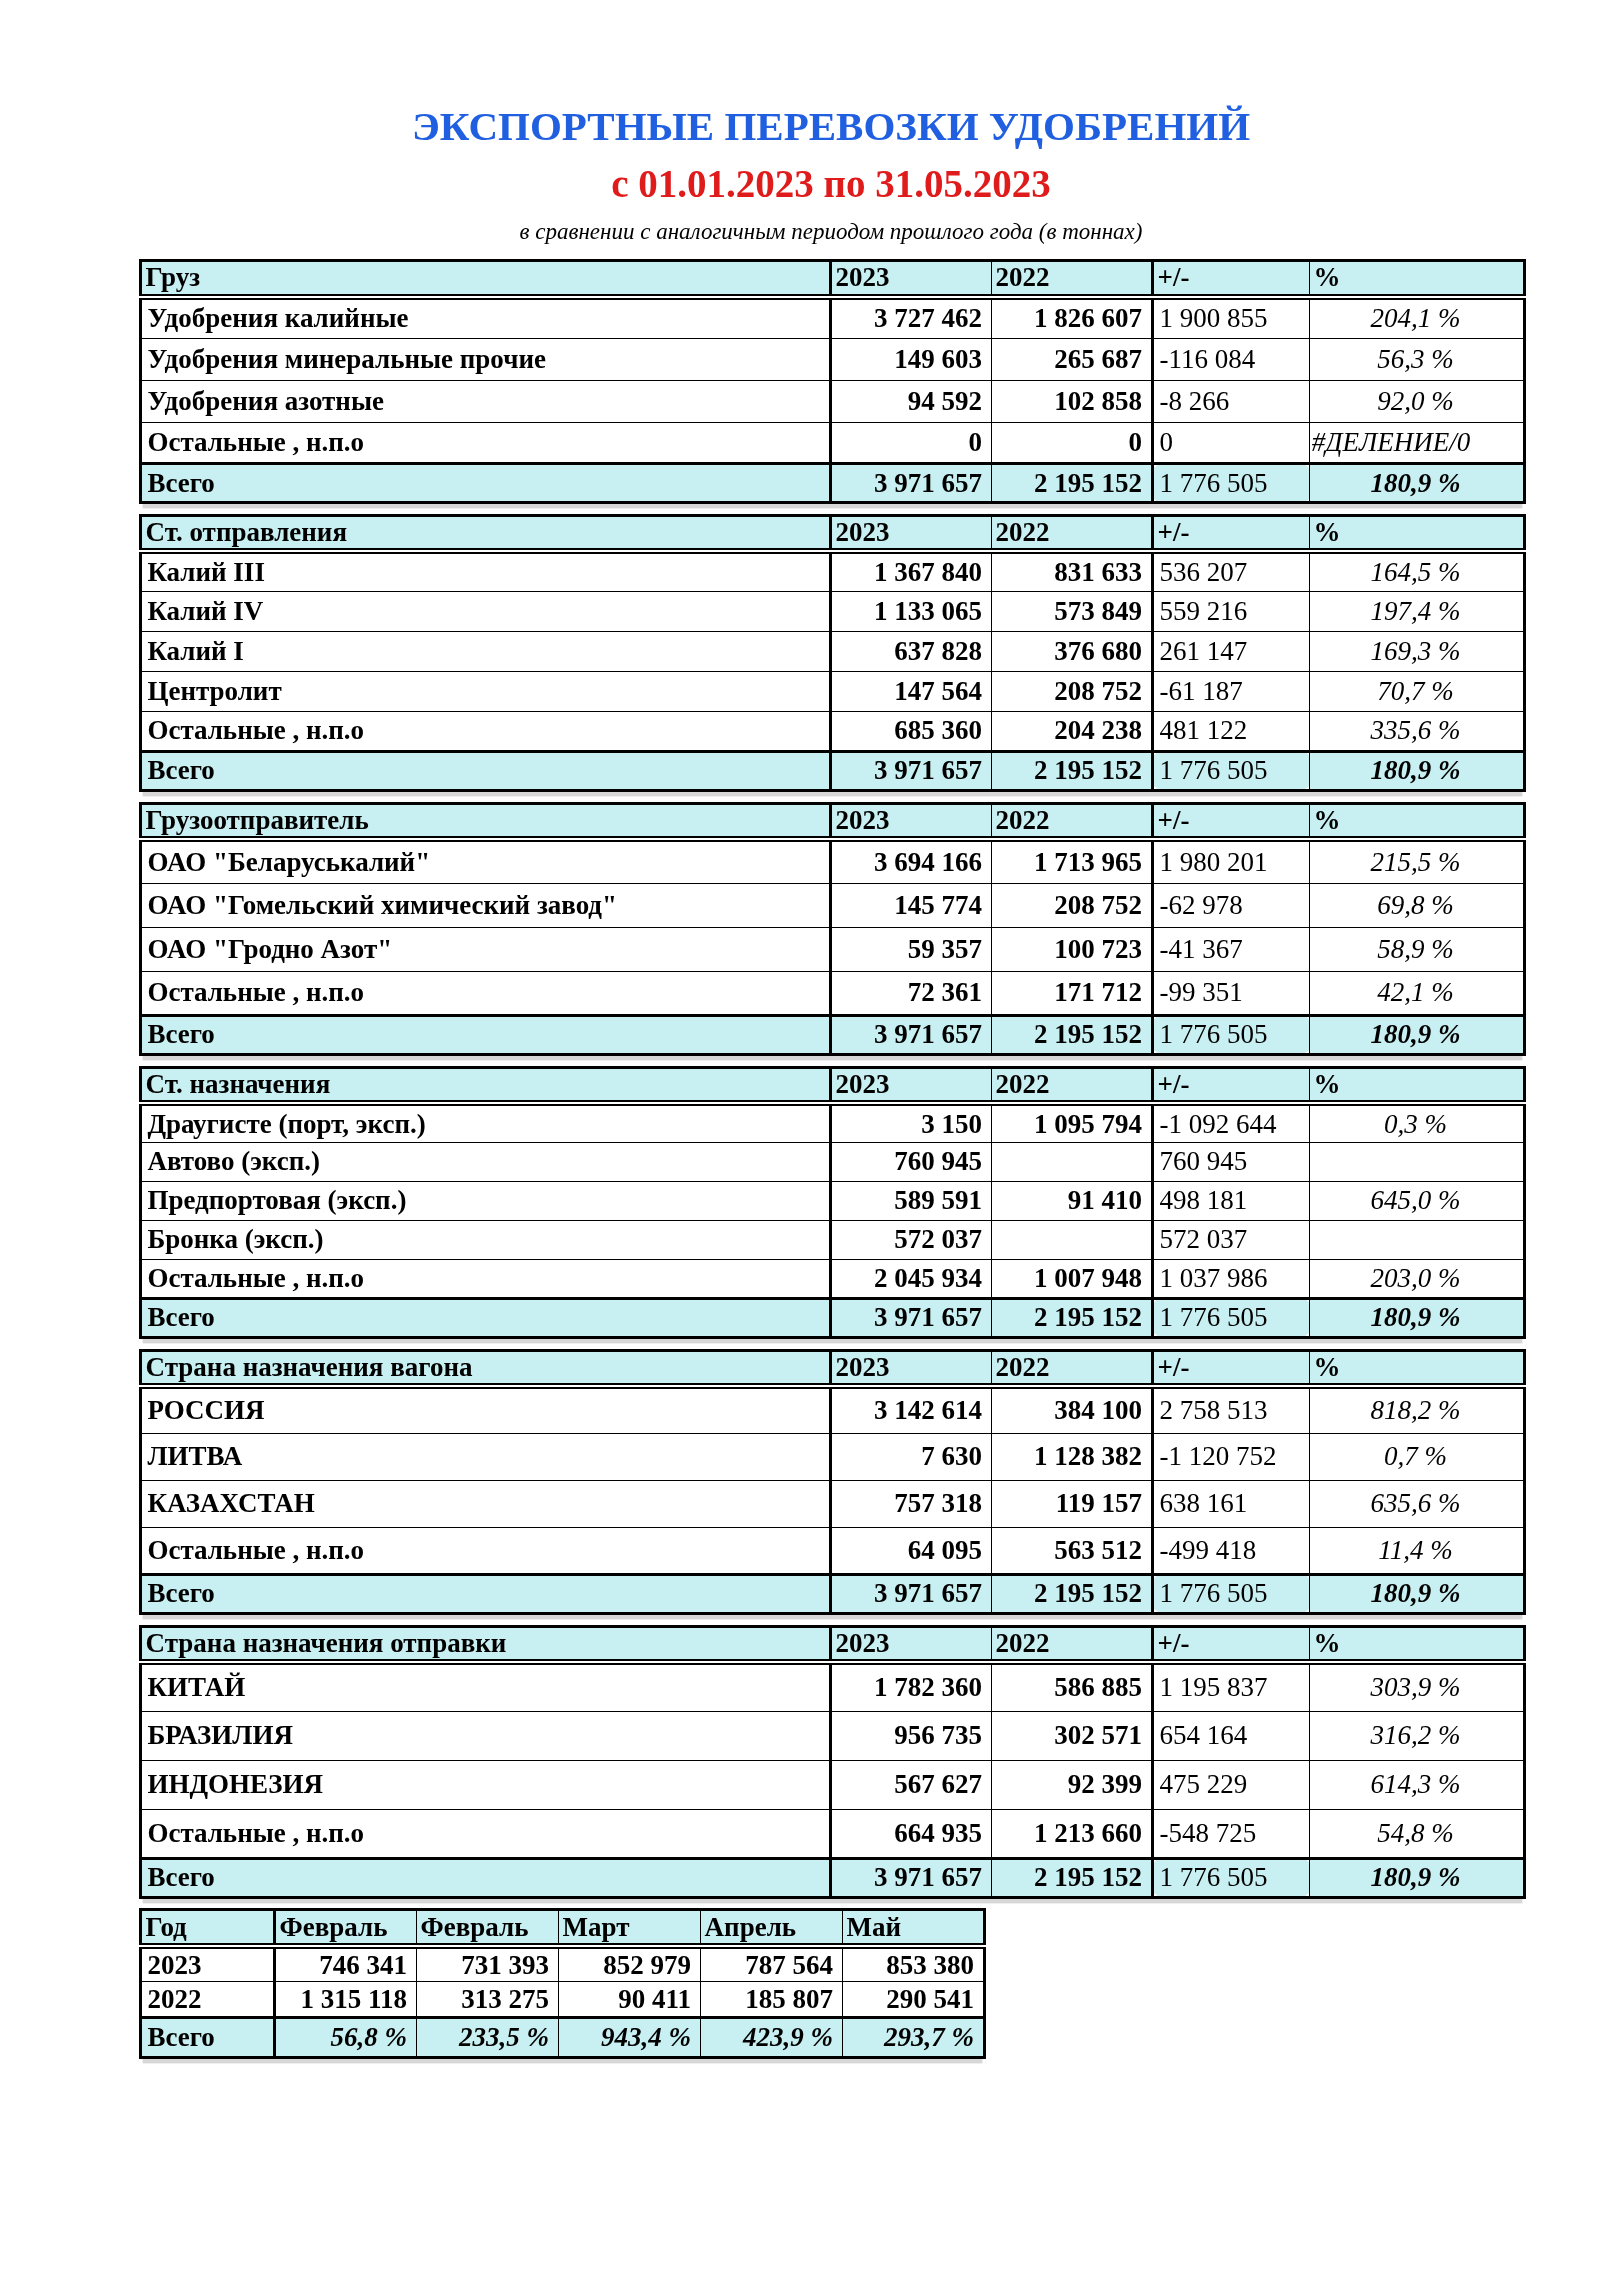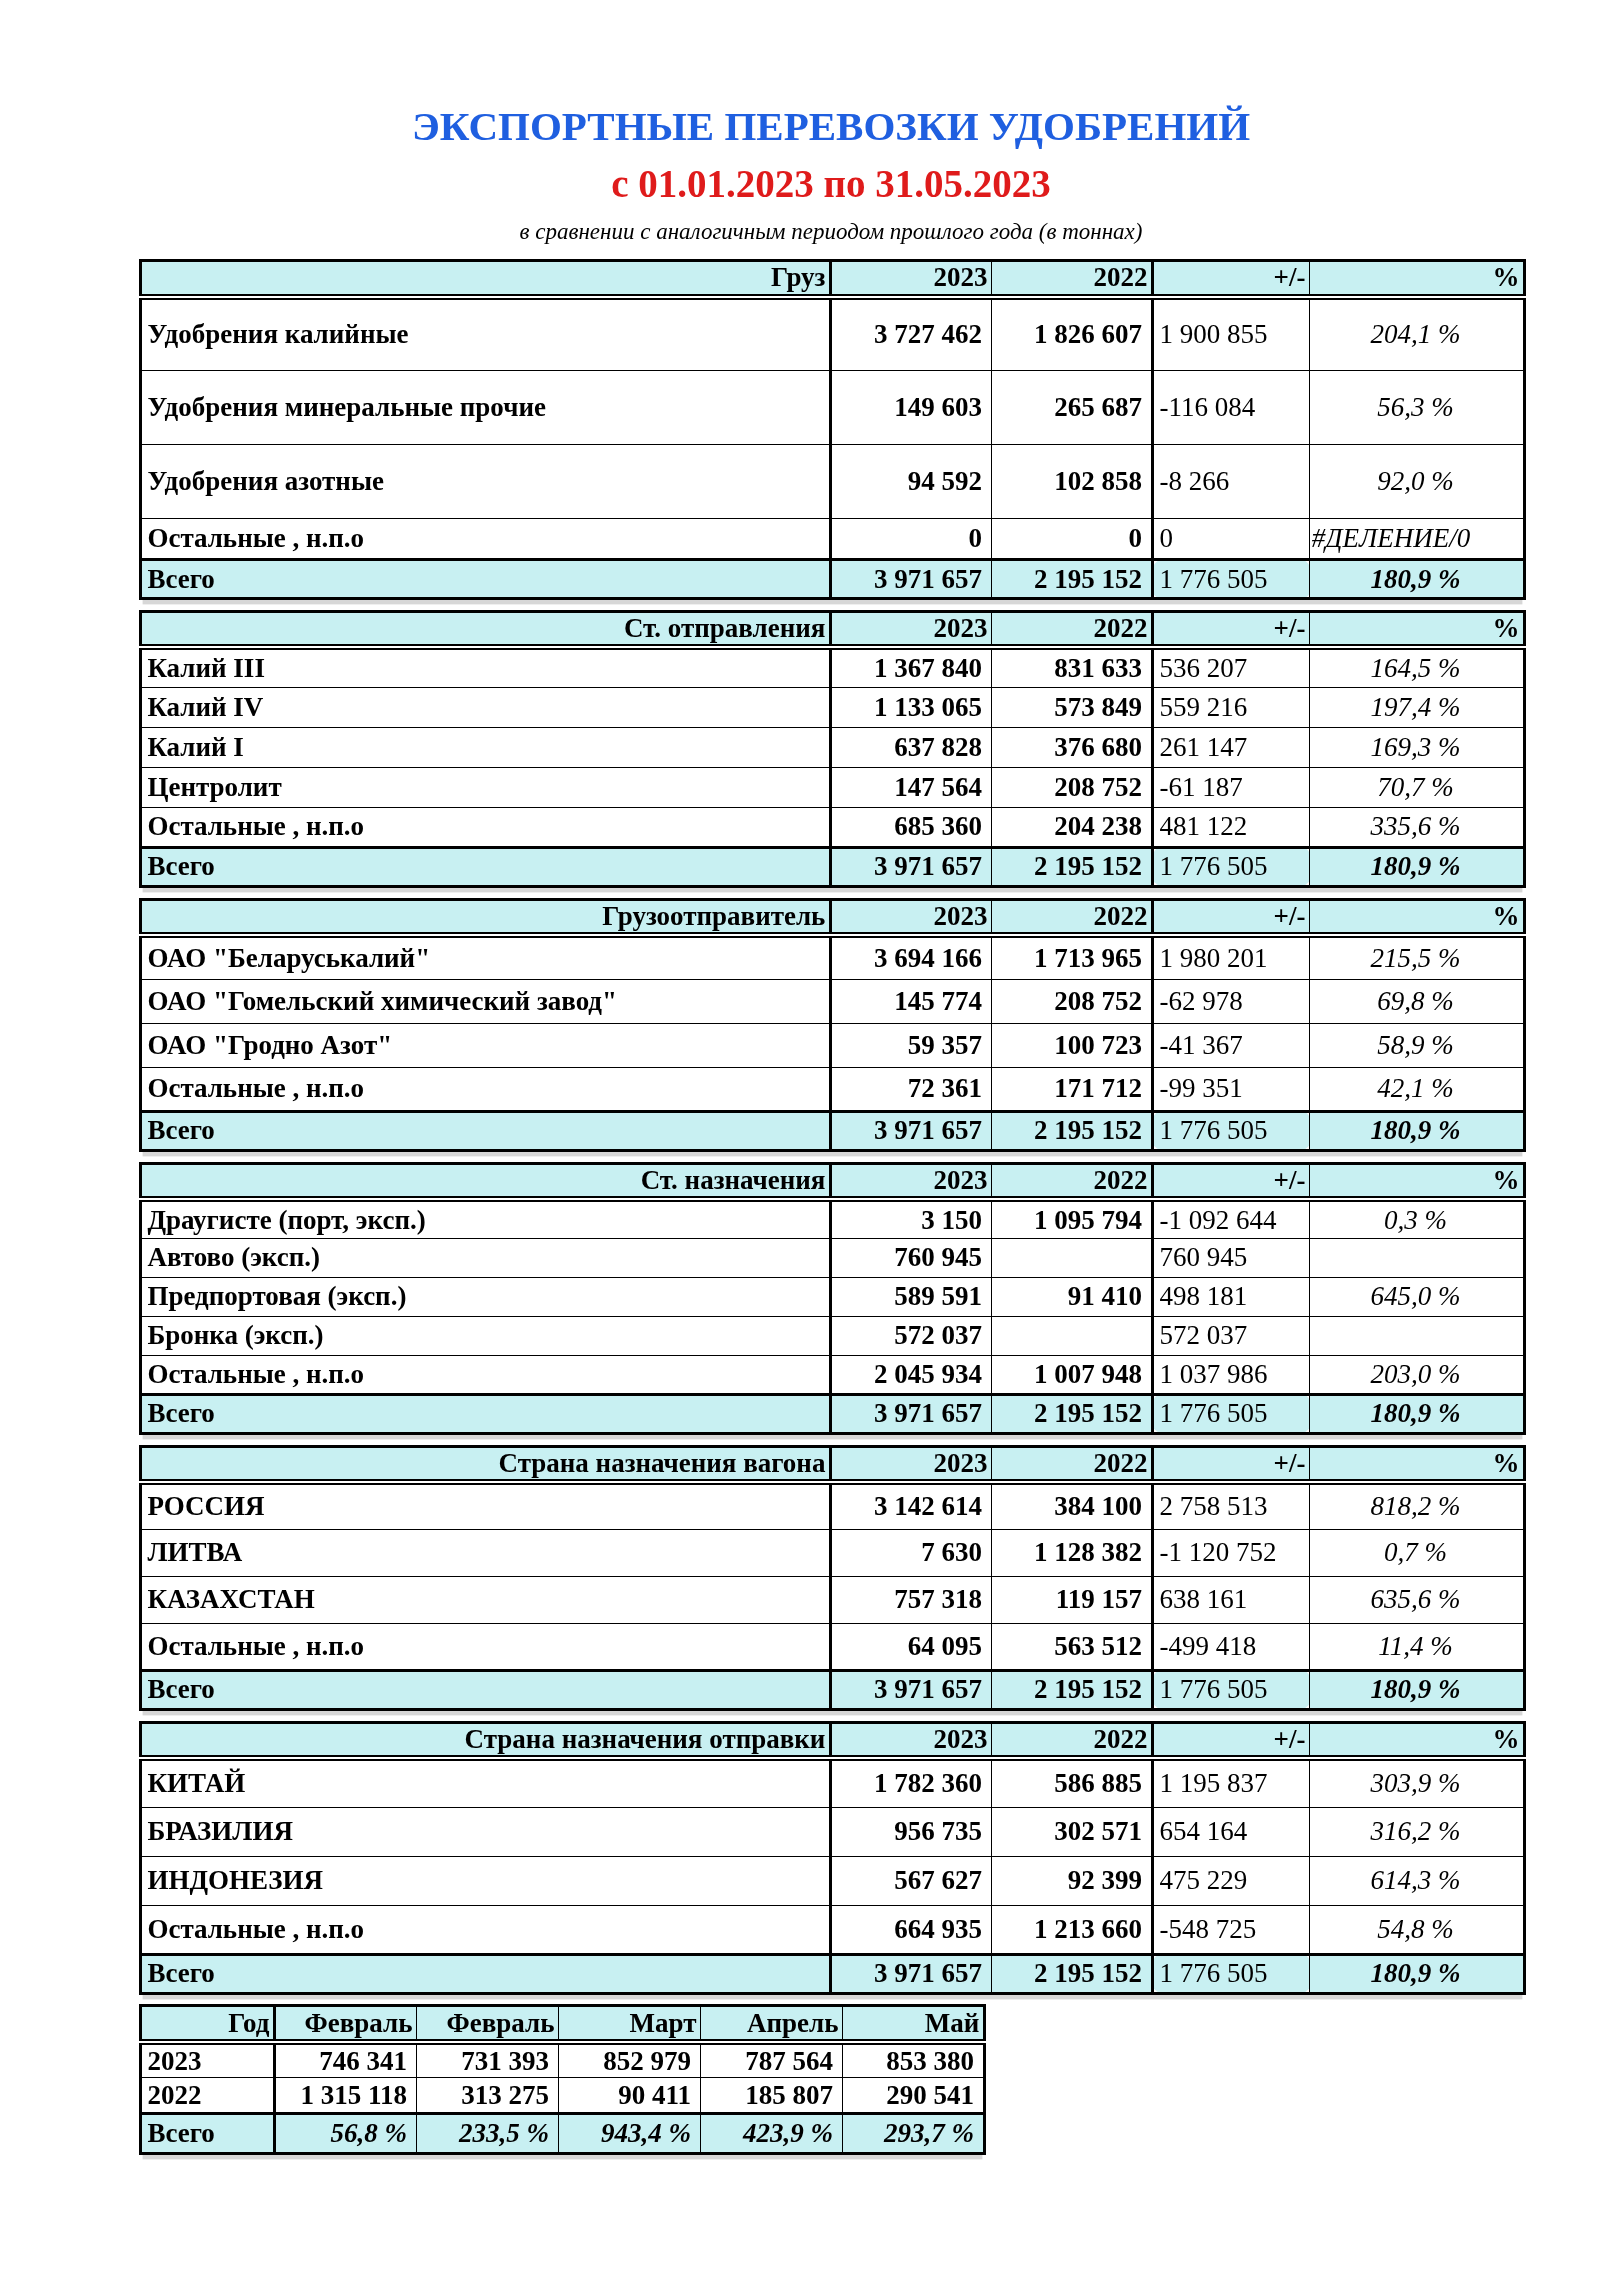--- a/index.html
+++ b/index.html
@@ -37,21 +37,21 @@
   }
   th,td{
     border:1.8px solid var(--ink);
     padding:0 9px 0 5.4px;
     overflow:hidden;white-space:nowrap;
     vertical-align:middle;
   }
   thead th{
     background:var(--cyan);
     border-bottom:6.3px double var(--ink);
-    font-weight:bold;text-align:right;padding:0 3.6px;
+    font-weight:bold;text-align:left;padding:0 3.6px;
   }
   thead tr{height:36px;}
   tr.total td{border-top:3.6px solid var(--ink);background:var(--cyan);font-weight:bold;}
   
   .main col.c0{width:690px;}
   .main col.c1{width:161px;}
   .main col.c2{width:161px;}
   .main col.c3{width:157px;}
   .main col.c4{width:215px;}
   .main th.c0,.main td.c0{border-right:3.6px solid var(--ink);}
@@ -63,21 +63,21 @@
   .main tr.total td.c4{font-weight:bold;font-style:italic;}
   .main td.err{text-align:left;padding:0 1.8px;}
   
   .mon col.c0{width:134px;}
   .mon col.cm{width:142px;}
   .mon th.c0,.mon td.c0{border-right:3.6px solid var(--ink);}
   .mon td{font-weight:bold;text-align:right;}
   .mon td.c0{text-align:left;}
   .mon tr.total td:not(.c0){font-style:italic;}
   
-  .t0 tbody tr{height:74px;}
+  .t0 tbody tr{height:42px;}
   .t0 tbody tr:nth-child(4){height:41px;}
   .t1 tbody tr{height:40px;}
   .t2 tbody tr{height:44px;}
   .t3 tbody tr{height:39px;}
   .t4 tbody tr{height:47px;}
   .t5 tbody tr{height:49px;}
   .t6 tbody tr{height:36px;}
   #tables table tbody tr.total{height:39px;}
   #tables table.t6 tbody tr.total{height:40px;}
 </style>

